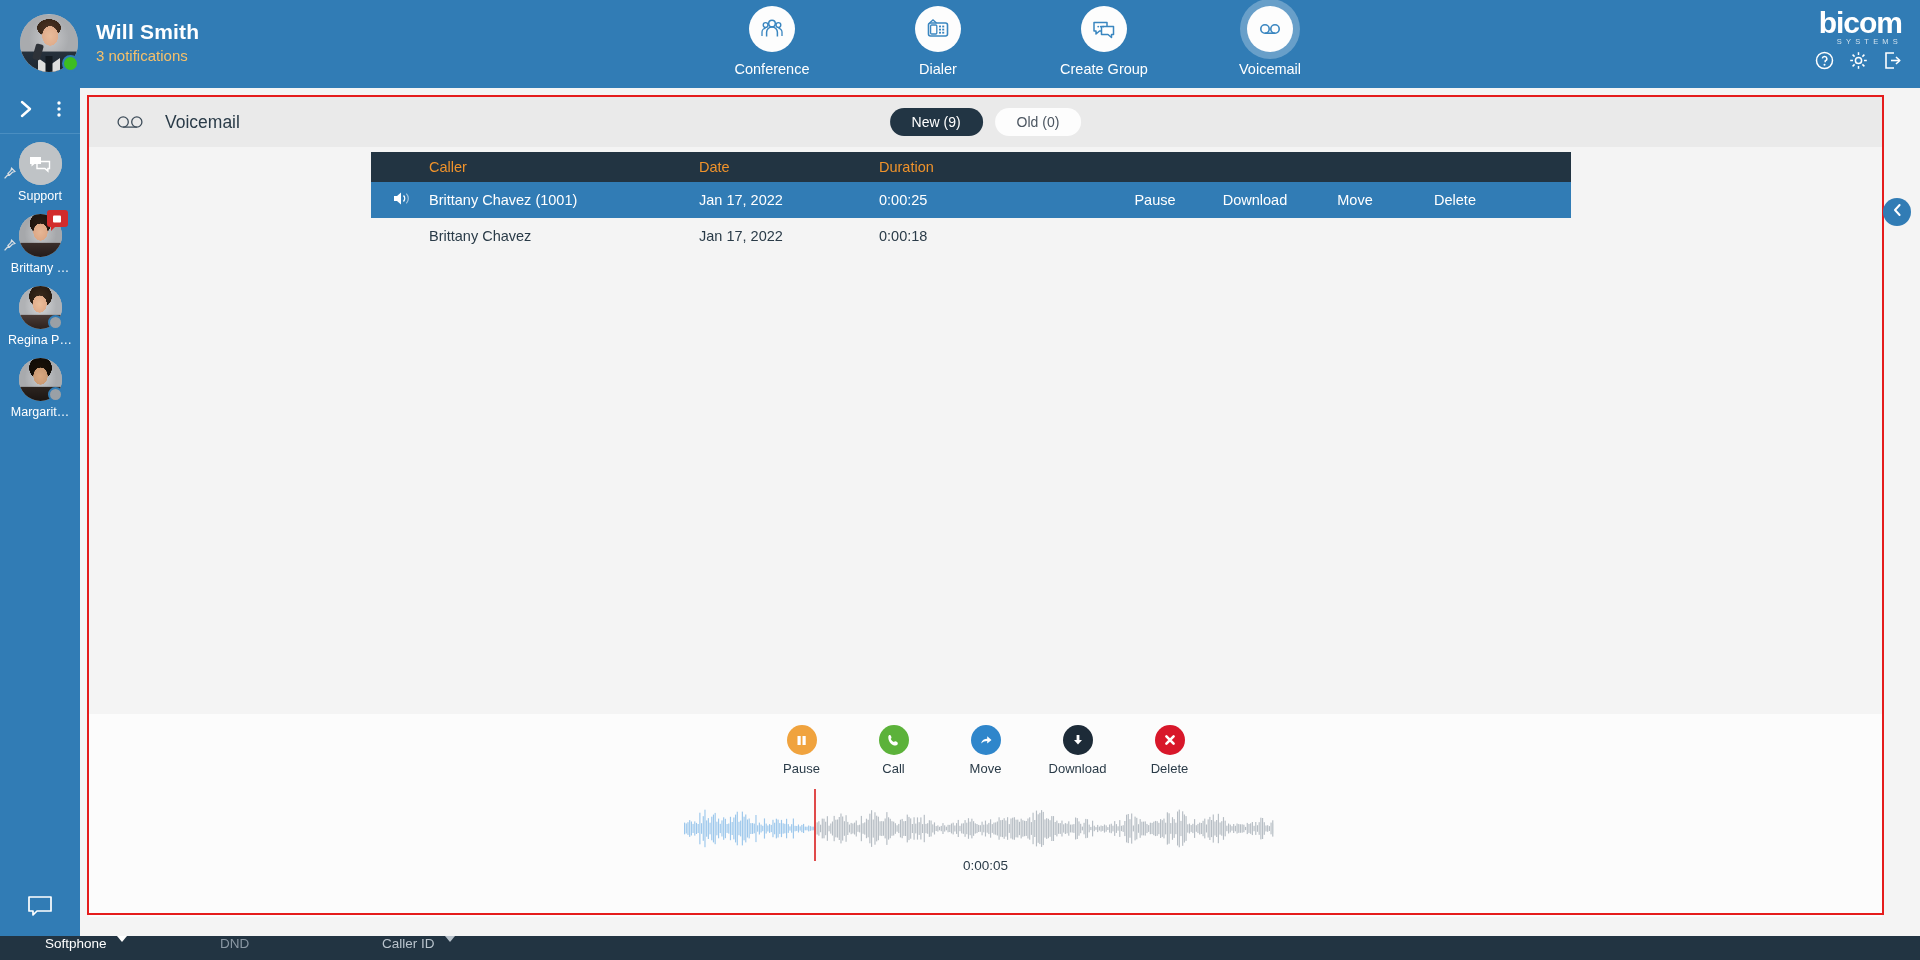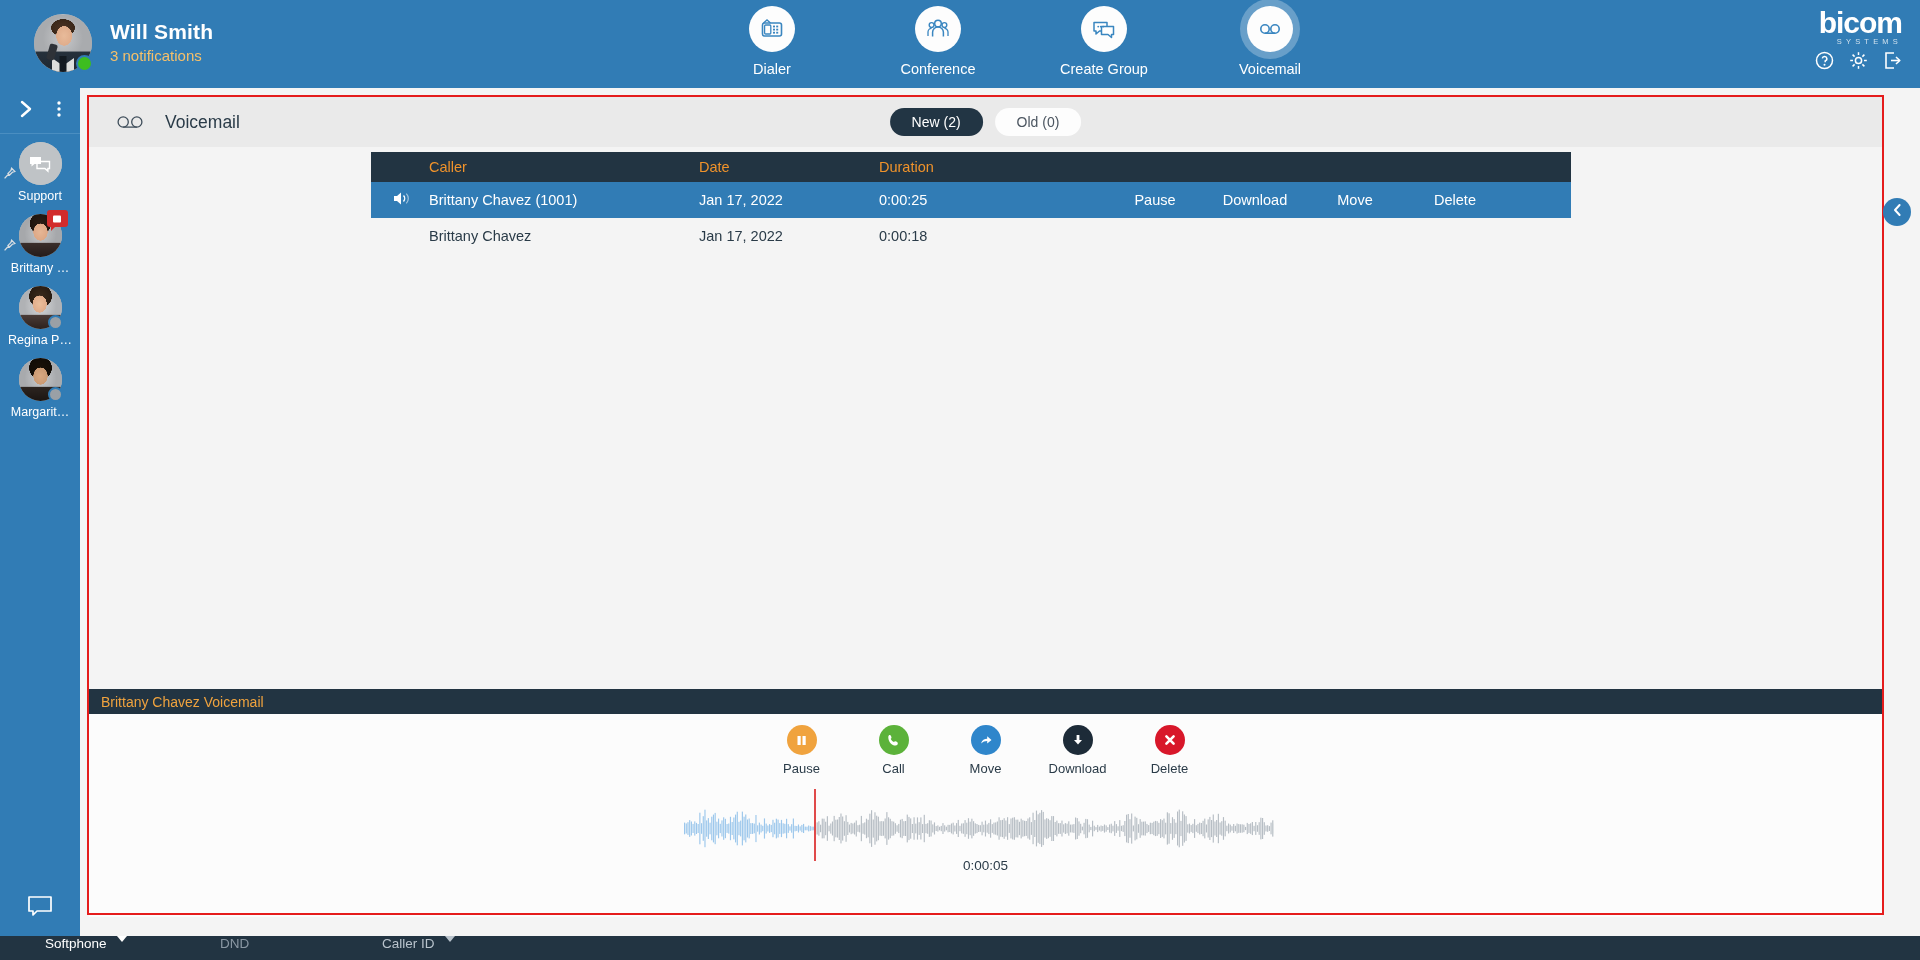--- a/index.html
+++ b/index.html
@@ -8,21 +8,21 @@
     font-family:"Liberation Sans", sans-serif;
     background:#ffffff;
     -webkit-font-smoothing:antialiased;
   }
 
   
   .topbar{
     position:absolute; left:0; top:0; width:1920px; height:88px;
     background:#317cb5;
   }
-  .user-block{ position:absolute; left:34px; top:14px; display:flex; align-items:center;justify-content:flex-end; }
+  .user-block{ position:absolute; left:20px; top:14px; display:flex; align-items:center;justify-content:flex-end; }
   .avatar-wrap{ position:relative; width:58px; height:58px; }
   .avatar{
     width:58px; height:58px; border-radius:50%;
     background:#b8bcc0; overflow:hidden; position:relative;
   }
   .avatar .face{
     position:absolute; left:50%; top:52%; transform:translate(-50%,-50%);
     width:58px; height:58px;
     background:
       radial-gradient(ellipse 13px 16px at 52% 36%, #e8bb9a 0%, #e0ad8c 60%, rgba(224,173,140,0) 62%),
@@ -224,48 +224,48 @@
       <div class="user-name">Will Smith</div>
       <div class="user-notif">3 notifications</div>
     </div>
   </div>
 
   <div class="navgroup">
 
     <div class="navitem">
       <div class="navcircle">
         <svg width="26" height="26" viewBox="0 0 26 26">
+          <circle cx="13" cy="7.5" r="3.3" fill="none" stroke="#3a86c0" stroke-width="1.5"></circle>
+          <circle cx="6.6" cy="9" r="2.4" fill="none" stroke="#3a86c0" stroke-width="1.4"></circle>
+          <circle cx="19.4" cy="9" r="2.4" fill="none" stroke="#3a86c0" stroke-width="1.4"></circle>
+          <path d="M7.6 20.5 v-4.2 a5.4 5.4 0 0 1 10.8 0 v4.2" fill="none" stroke="#3a86c0" stroke-width="1.5"></path>
+          <path d="M3 20 v-4 a3.6 3.6 0 0 1 3.6-3.6" fill="none" stroke="#3a86c0" stroke-width="1.3"></path>
+          <path d="M23 20 v-4 a3.6 3.6 0 0 0 -3.6-3.6" fill="none" stroke="#3a86c0" stroke-width="1.3"></path>
+        </svg>
+      </div>
+      <div class="navlabel">Conference</div>
+    </div>
+
+    <div class="navitem">
+      <div class="navcircle">
+        <svg width="26" height="26" viewBox="0 0 26 26">
           <rect x="3.5" y="7" width="19" height="13" rx="2" fill="none" stroke="#3a86c0" stroke-width="1.6"></rect>
           <rect x="5.6" y="9" width="6.2" height="9" rx="1" fill="none" stroke="#3a86c0" stroke-width="1.3"></rect>
           <g fill="#3a86c0">
             <rect x="14" y="9.6" width="2" height="1.8"></rect>
               <rect x="17.2" y="9.6" width="2" height="1.8"></rect>
             <rect x="14" y="12.7" width="2" height="1.8"></rect>
               <rect x="17.2" y="12.7" width="2" height="1.8"></rect>
             <rect x="14" y="15.8" width="2" height="1.8"></rect>
               <rect x="17.2" y="15.8" width="2" height="1.8"></rect>
           </g>
           <path d="M4.5 7 L8 4 L11.5 7" fill="none" stroke="#3a86c0" stroke-width="1.4"></path>
         </svg>
       </div>
       <div class="navlabel">Dialer</div>
-    </div>
-
-    <div class="navitem">
-      <div class="navcircle">
-        <svg width="26" height="26" viewBox="0 0 26 26">
-          <circle cx="13" cy="7.5" r="3.3" fill="none" stroke="#3a86c0" stroke-width="1.5"></circle>
-          <circle cx="6.6" cy="9" r="2.4" fill="none" stroke="#3a86c0" stroke-width="1.4"></circle>
-          <circle cx="19.4" cy="9" r="2.4" fill="none" stroke="#3a86c0" stroke-width="1.4"></circle>
-          <path d="M7.6 20.5 v-4.2 a5.4 5.4 0 0 1 10.8 0 v4.2" fill="none" stroke="#3a86c0" stroke-width="1.5"></path>
-          <path d="M3 20 v-4 a3.6 3.6 0 0 1 3.6-3.6" fill="none" stroke="#3a86c0" stroke-width="1.3"></path>
-          <path d="M23 20 v-4 a3.6 3.6 0 0 0 -3.6-3.6" fill="none" stroke="#3a86c0" stroke-width="1.3"></path>
-        </svg>
-      </div>
-      <div class="navlabel">Conference</div>
     </div>
 
     <div class="navitem">
       <div class="navcircle">
         <svg width="26" height="26" viewBox="0 0 26 26">
           <path d="M3 6.5 h13 v8.5 h-7.5 l-3.5 3 v-3 H3 z" fill="#fff" stroke="#3a86c0" stroke-width="1.5" stroke-linejoin="round"></path>
           <path d="M10.5 10.5 h12 v8 h-2 v3 l-3.5-3 h-6.5 z" fill="#fff" stroke="#3a86c0" stroke-width="1.5" stroke-linejoin="round"></path>
           <g fill="#3a86c0">
               <circle cx="7.2" cy="10.6" r=".9"></circle>
               <circle cx="9.7" cy="10.6" r=".9"></circle>
@@ -411,21 +411,21 @@
     <span class="vm-icon">
       <svg width="26" height="15" viewBox="0 0 26 15">
         <circle cx="6.2" cy="7" r="5.1" fill="none" stroke="#3e4d5a" stroke-width="1.3"></circle>
         <circle cx="19.8" cy="7" r="5.1" fill="none" stroke="#3e4d5a" stroke-width="1.3"></circle>
         <line x1="6.2" y1="12.1" x2="19.8" y2="12.1" stroke="#3e4d5a" stroke-width="1.3"></line>
       </svg>
     </span>
     <span class="panel-title">Voicemail</span>
 
     <div class="pills">
-      <div class="pill on">New (2)</div>
+      <div class="pill on">New (9)</div>
       <div class="pill off">Old (0)</div>
     </div>
   </div>
 
   <div class="collapse-btn">
     <span>
       <svg width="13" height="14" viewBox="0 0 13 14">
           <path d="M8.6 2 L4 7 L8.6 12" fill="none" stroke="#fff" stroke-width="2" stroke-linecap="round" stroke-linejoin="round"></path>
         </svg>
     </span>
@@ -463,23 +463,20 @@
     <div class="tbl-row">
       <div class="c-caller">
         <span>Brittany Chavez</span>
       </div>
       <div class="c-date">Jan 17, 2022</div>
       <div class="c-dur">0:00:18</div>
       <div class="c-actions"></div>
     </div>
   </div>
 
-  <div class="player-title">
-    <span>Brittany Chavez Voicemail</span>
-  </div>
 
   <div class="player-body">
 
     <div class="pl-actions">
 
       <div class="pl-act">
         <span class="pl-circle" style="background:#f0a33e">
           <svg width="13" height="13" viewBox="0 0 13 13">
               <rect x="2.5" y="2" width="3.2" height="9" fill="#fff"></rect>
               <rect x="7.5" y="2" width="3.2" height="9" fill="#fff"></rect>

